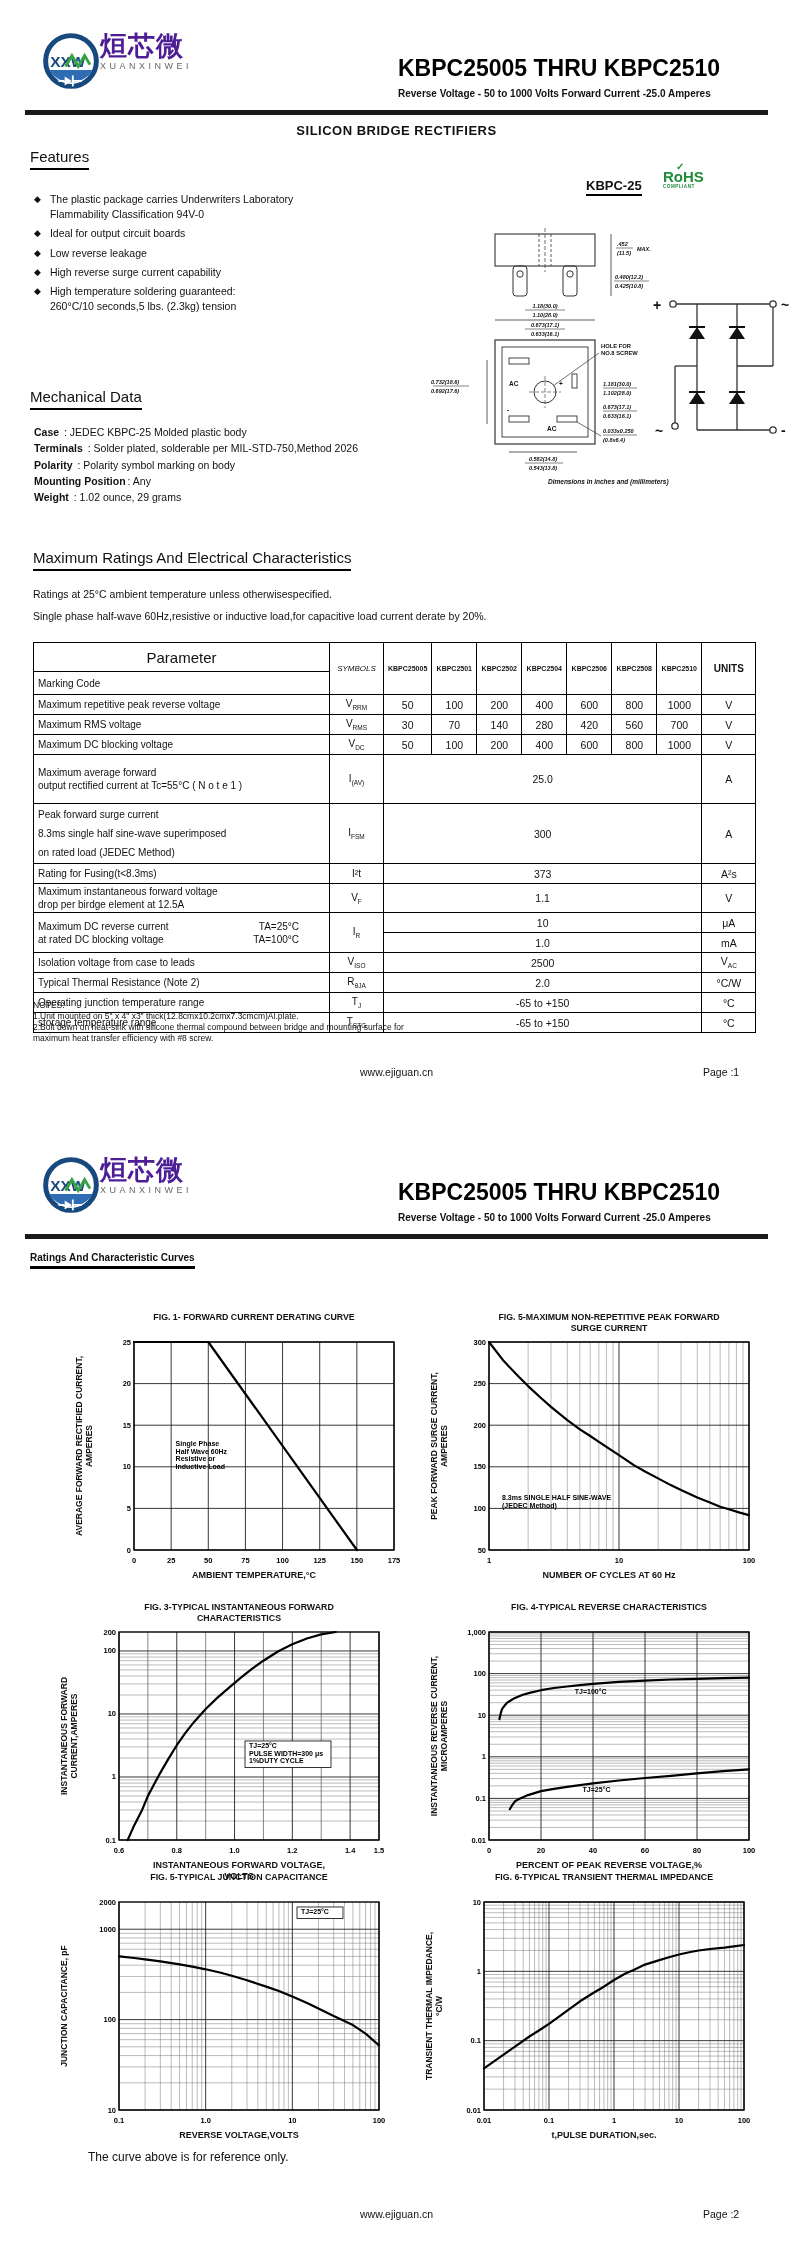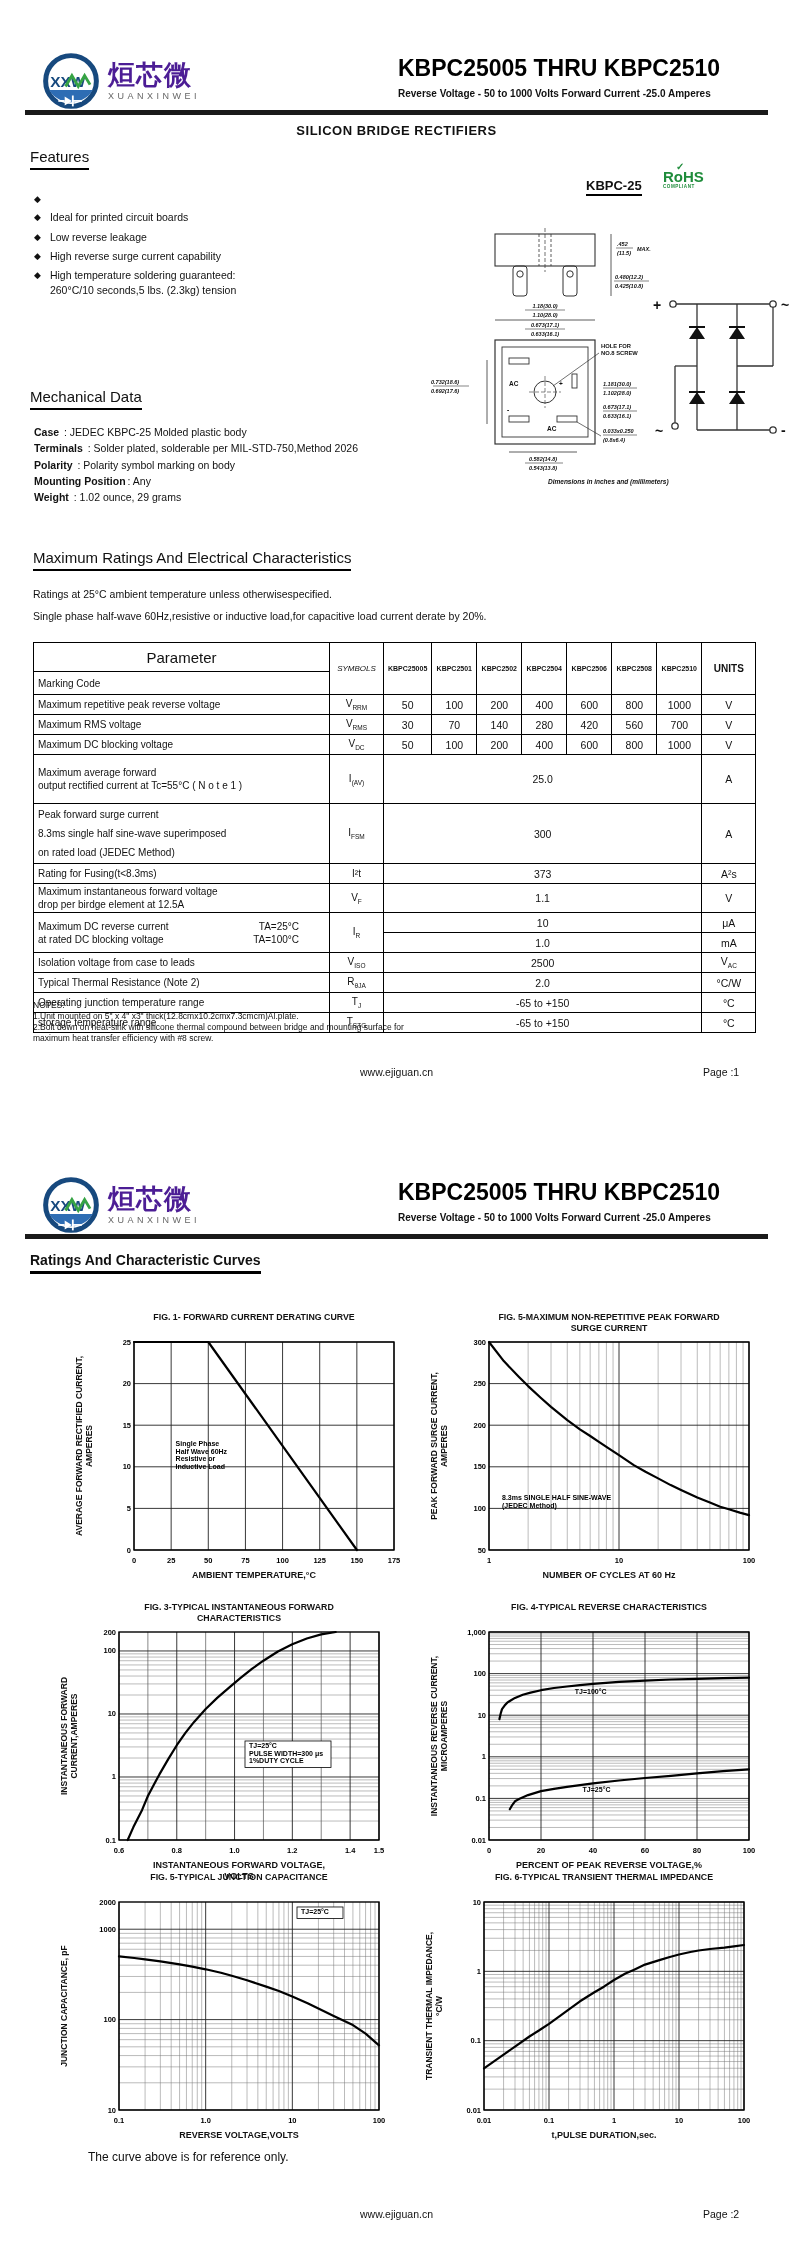--- a/index.html
+++ b/index.html
@@ -1,21 +1,21 @@
 <!DOCTYPE html>
 <html><head>
 <meta charset="utf-8">
 <style>
   html,body{margin:0;padding:0}
   body{width:793px;height:2244px;position:relative;background:#fff;overflow:hidden;
        font-family:"Liberation Sans",sans-serif;color:#111}
   .abs{position:absolute}
   
   .hdr{position:absolute;left:0;width:793px;height:120px}
-  .logo{position:absolute;left:42px;top:52px;display:flex;align-items:center;gap:8px}
+  .logo{position:absolute;left:42px;top:32px;display:flex;align-items:flex-start;gap:0}
   .logo-cn{font-size:27px;font-weight:bold;color:#4c1d95;line-height:1.05;letter-spacing:1px}
   .logo-en{font-size:9px;color:#666;letter-spacing:3.5px;margin-top:1px}
   .hd-title{position:absolute;left:398px;top:55px;width:380px;font-size:23px;font-weight:bold;color:#000000}
   .hd-sub{position:absolute;left:398px;top:88px;width:380px;font-size:10px;font-weight:bold}
   .hd-bar{position:absolute;left:25px;top:110px;width:743px;height:5px;background:#1a1a1a}
   
   .doc-title{position:absolute;left:0;top:123px;width:793px;text-align:center;font-size:13px;font-weight:bold;letter-spacing:.5px}
   .sec-h{font-size:15px;font-weight:normal;border-bottom:2.5px solid #000;padding-bottom:3px;display:inline-block}
   .feat{display:flex;gap:9px;margin-bottom:4px}
   .diam{font-size:9px;line-height:1.6}
@@ -42,21 +42,21 @@
   #ratings .unit{text-align:center;font-size:10.5px}
   #ratings sub{font-size:6.5px}
   #ratings tr.row-tall td{height:46px}
   #ratings tr.row-spaced td{height:54px}
   #ratings tr.row-spaced .param{line-height:1.9}
   .condrow{display:flex;justify-content:space-between;padding-right:26px}
   #notes-block{position:absolute;left:33px;top:1000px;font-size:8.5px;line-height:1.3}
   .foot-site{position:absolute;left:0;width:793px;text-align:center;font-size:10.5px}
   .foot-page{position:absolute;left:703px;font-size:10.5px}
   
-  .sec2-h{position:absolute;left:30px;top:1252px;font-size:14px;font-weight:bold;border-bottom:3px solid #000;padding-bottom:3px}
+  .sec2-h{position:absolute;left:30px;top:1252px;font-size:10px;font-weight:bold;border-bottom:3px solid #000;padding-bottom:3px}
   .figure{position:absolute;width:340px}
   .fig-title{margin-left:36px;width:296px;text-align:center;font-size:8.8px;font-weight:bold;white-space:pre-line;min-height:24px;line-height:1.25}
   .plotwrap{margin-left:36px;position:relative;width:296px;height:232px}
   .ylab{position:absolute;left:-133px;top:95px;width:232px;height:30px;transform:rotate(-90deg);
         text-align:center;font-size:8.5px;font-weight:bold;line-height:1.2;white-space:pre-line}
   .fig-xlabel{margin-left:36px;width:296px;text-align:center;font-size:9px;font-weight:bold;white-space:pre-line;margin-top:2px;line-height:1.25}
   .figplot text{font-family:"Liberation Sans",sans-serif}
   .figplot .tick{font-size:7.5px;font-weight:bold}
   .figplot .ann{font-size:7px;font-weight:bold}
   .ref-note{position:absolute;left:88px;top:2150px;font-size:12px}
@@ -92,24 +92,26 @@
 </div>
 
 <div class="doc-title">SILICON BRIDGE RECTIFIERS</div>
 
 <div class="abs" style="left:30px;top:148px">
   <span class="sec-h">Features</span>
 </div>
 <div class="abs" id="features-list" style="left:34px;top:192px;width:340px">
     <div class="feat">
       <span class="diam">◆</span>
+      <span class="ftext">The plastic package carries Underwriters Laboratory
+Flammability Classification 94V-0</span>
     </div>
     <div class="feat">
       <span class="diam">◆</span>
-      <span class="ftext">Ideal for printed circuit boards</span>
+      <span class="ftext">Ideal for output circuit boards</span>
     </div>
     <div class="feat">
       <span class="diam">◆</span>
       <span class="ftext">Low reverse leakage</span>
     </div>
     <div class="feat">
       <span class="diam">◆</span>
       <span class="ftext">High reverse surge current capability</span>
     </div>
     <div class="feat">

